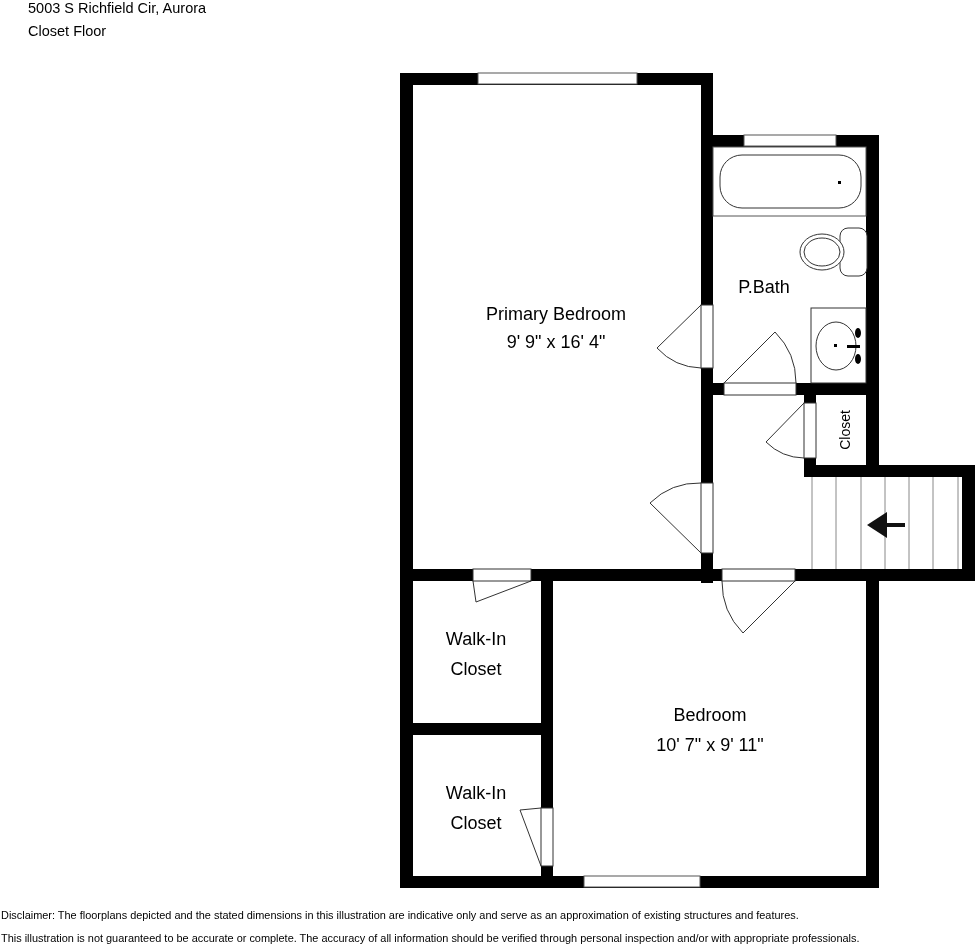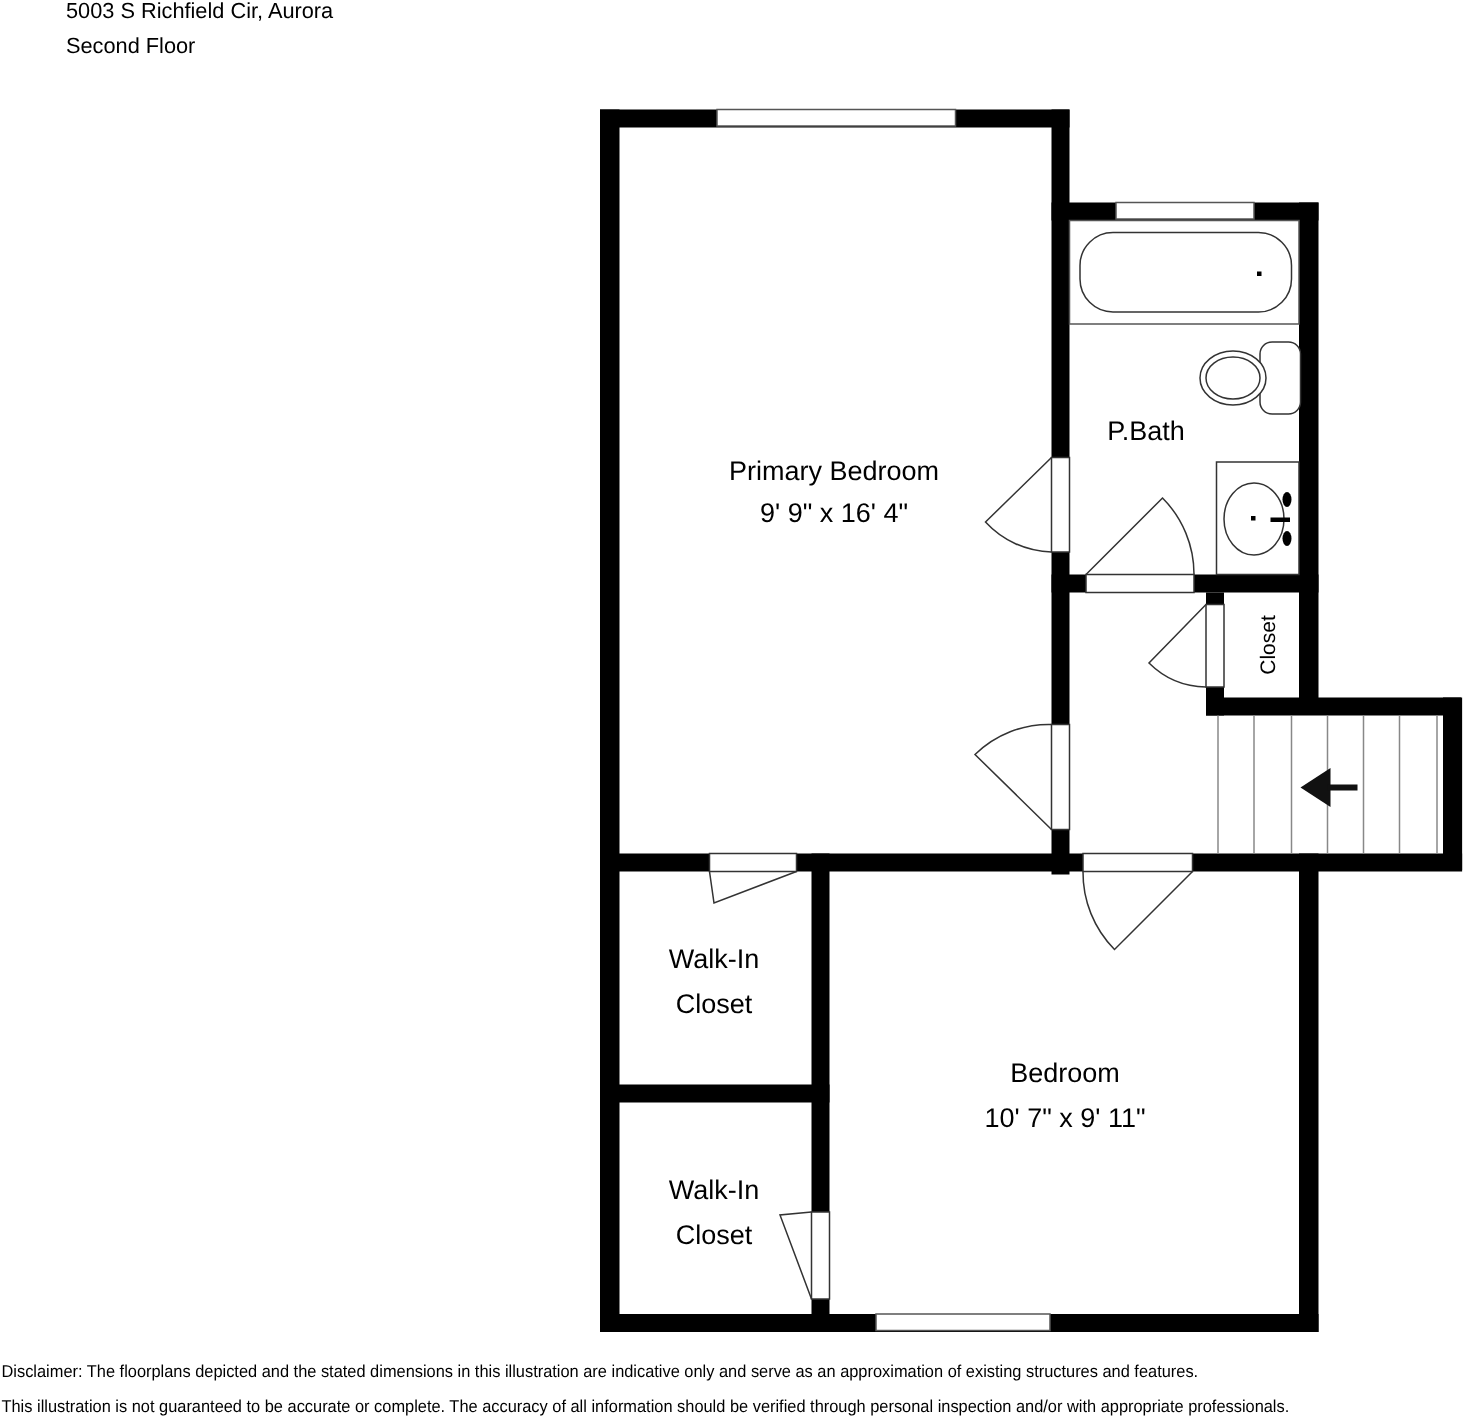--- a/index.html
+++ b/index.html
@@ -1,26 +1,26 @@
 <!DOCTYPE html>
 <html><head>
 <meta charset="utf-8">
 <style>
   html, body { margin:0; padding:0; background:#ffffff; }
   body { width:975px; height:946px; position:relative; overflow:hidden; font-family:"Liberation Sans", sans-serif; color:#000; }
-  .hdr { position:absolute; left:17px; font-size:14.5px; line-height:17px; white-space:nowrap;padding-left:27px; }
+  .hdr { position:absolute; left:1px; font-size:14.5px; line-height:17px; white-space:nowrap;padding-left:27px; }
   .disc { position:absolute; left:1px; font-size:11.5px; line-height:14px; white-space:nowrap; transform-origin:left top; }
   svg { position:absolute; left:0; top:0; }
   .room-label { font-size:18px; text-anchor:middle; }
 </style>
 </head>
 <body>
 
 <div class="hdr" style="top:0px;">5003 S Richfield Cir, Aurora</div>
-<div class="hdr" style="top:23px;">Second Floor</div>
+<div class="hdr" style="top:23px;">Closet Floor</div>
 
 <svg width="975" height="946" viewBox="0 0 975 946">
 
   <g fill="#000">
 
     <rect x="400" y="73" width="13" height="815"></rect>
     <rect x="400" y="73" width="313" height="12"></rect>
     <rect x="701" y="73" width="12" height="510"></rect>
 
     <rect x="701" y="135" width="178" height="12"></rect>

